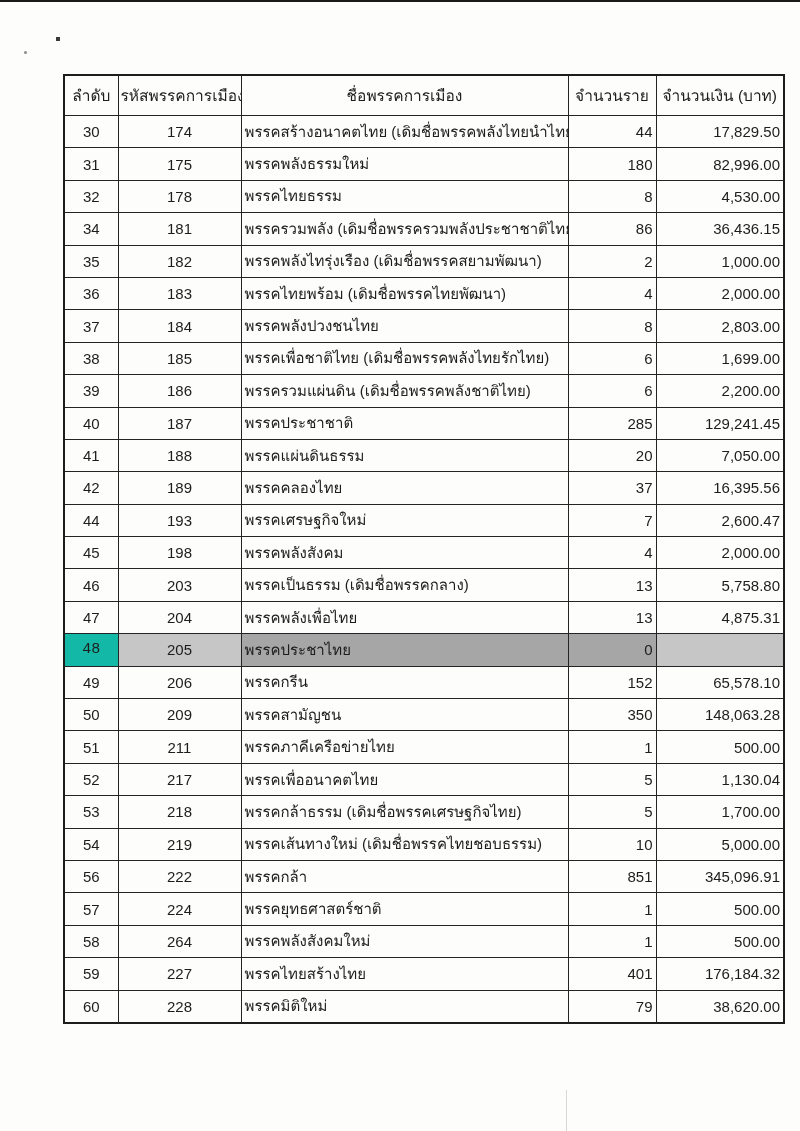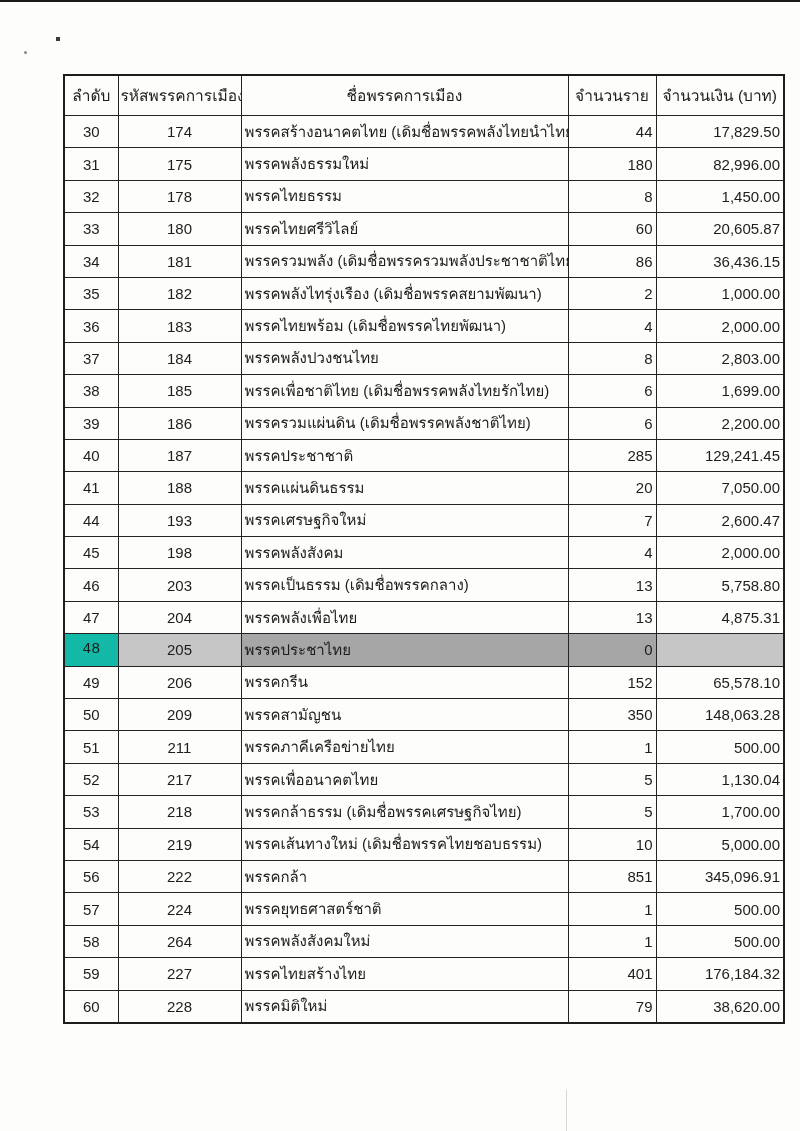--- a/index.html
+++ b/index.html
@@ -88,28 +88,21 @@
           <td class="code">175</td>
           <td class="name">พรรคพลังธรรมใหม่</td>
           <td class="count">180</td>
           <td class="amount">82,996.00</td>
         </tr>
         <tr>
           <td class="seq">32</td>
           <td class="code">178</td>
           <td class="name">พรรคไทยธรรม</td>
           <td class="count">8</td>
-          <td class="amount">1,450.00</td>
-        </tr>
-        <tr>
-          <td class="seq">33</td>
-          <td class="code">180</td>
-          <td class="name">พรรคไทยศรีวิไลย์</td>
-          <td class="count">60</td>
-          <td class="amount">20,605.87</td>
+          <td class="amount">4,530.00</td>
         </tr>
         <tr>
           <td class="seq">34</td>
           <td class="code">181</td>
           <td class="name">พรรครวมพลัง (เดิมชื่อพรรครวมพลังประชาชาติไทย)</td>
           <td class="count">86</td>
           <td class="amount">36,436.15</td>
         </tr>
         <tr>
           <td class="seq">35</td>
@@ -154,20 +147,27 @@
           <td class="amount">129,241.45</td>
         </tr>
         <tr>
           <td class="seq">41</td>
           <td class="code">188</td>
           <td class="name">พรรคแผ่นดินธรรม</td>
           <td class="count">20</td>
           <td class="amount">7,050.00</td>
         </tr>
         <tr>
+          <td class="seq">42</td>
+          <td class="code">189</td>
+          <td class="name">พรรคคลองไทย</td>
+          <td class="count">37</td>
+          <td class="amount">16,395.56</td>
+        </tr>
+        <tr>
           <td class="seq">44</td>
           <td class="code">193</td>
           <td class="name">พรรคเศรษฐกิจใหม่</td>
           <td class="count">7</td>
           <td class="amount">2,600.47</td>
         </tr>
         <tr>
           <td class="seq">45</td>
           <td class="code">198</td>
           <td class="name">พรรคพลังสังคม</td>

